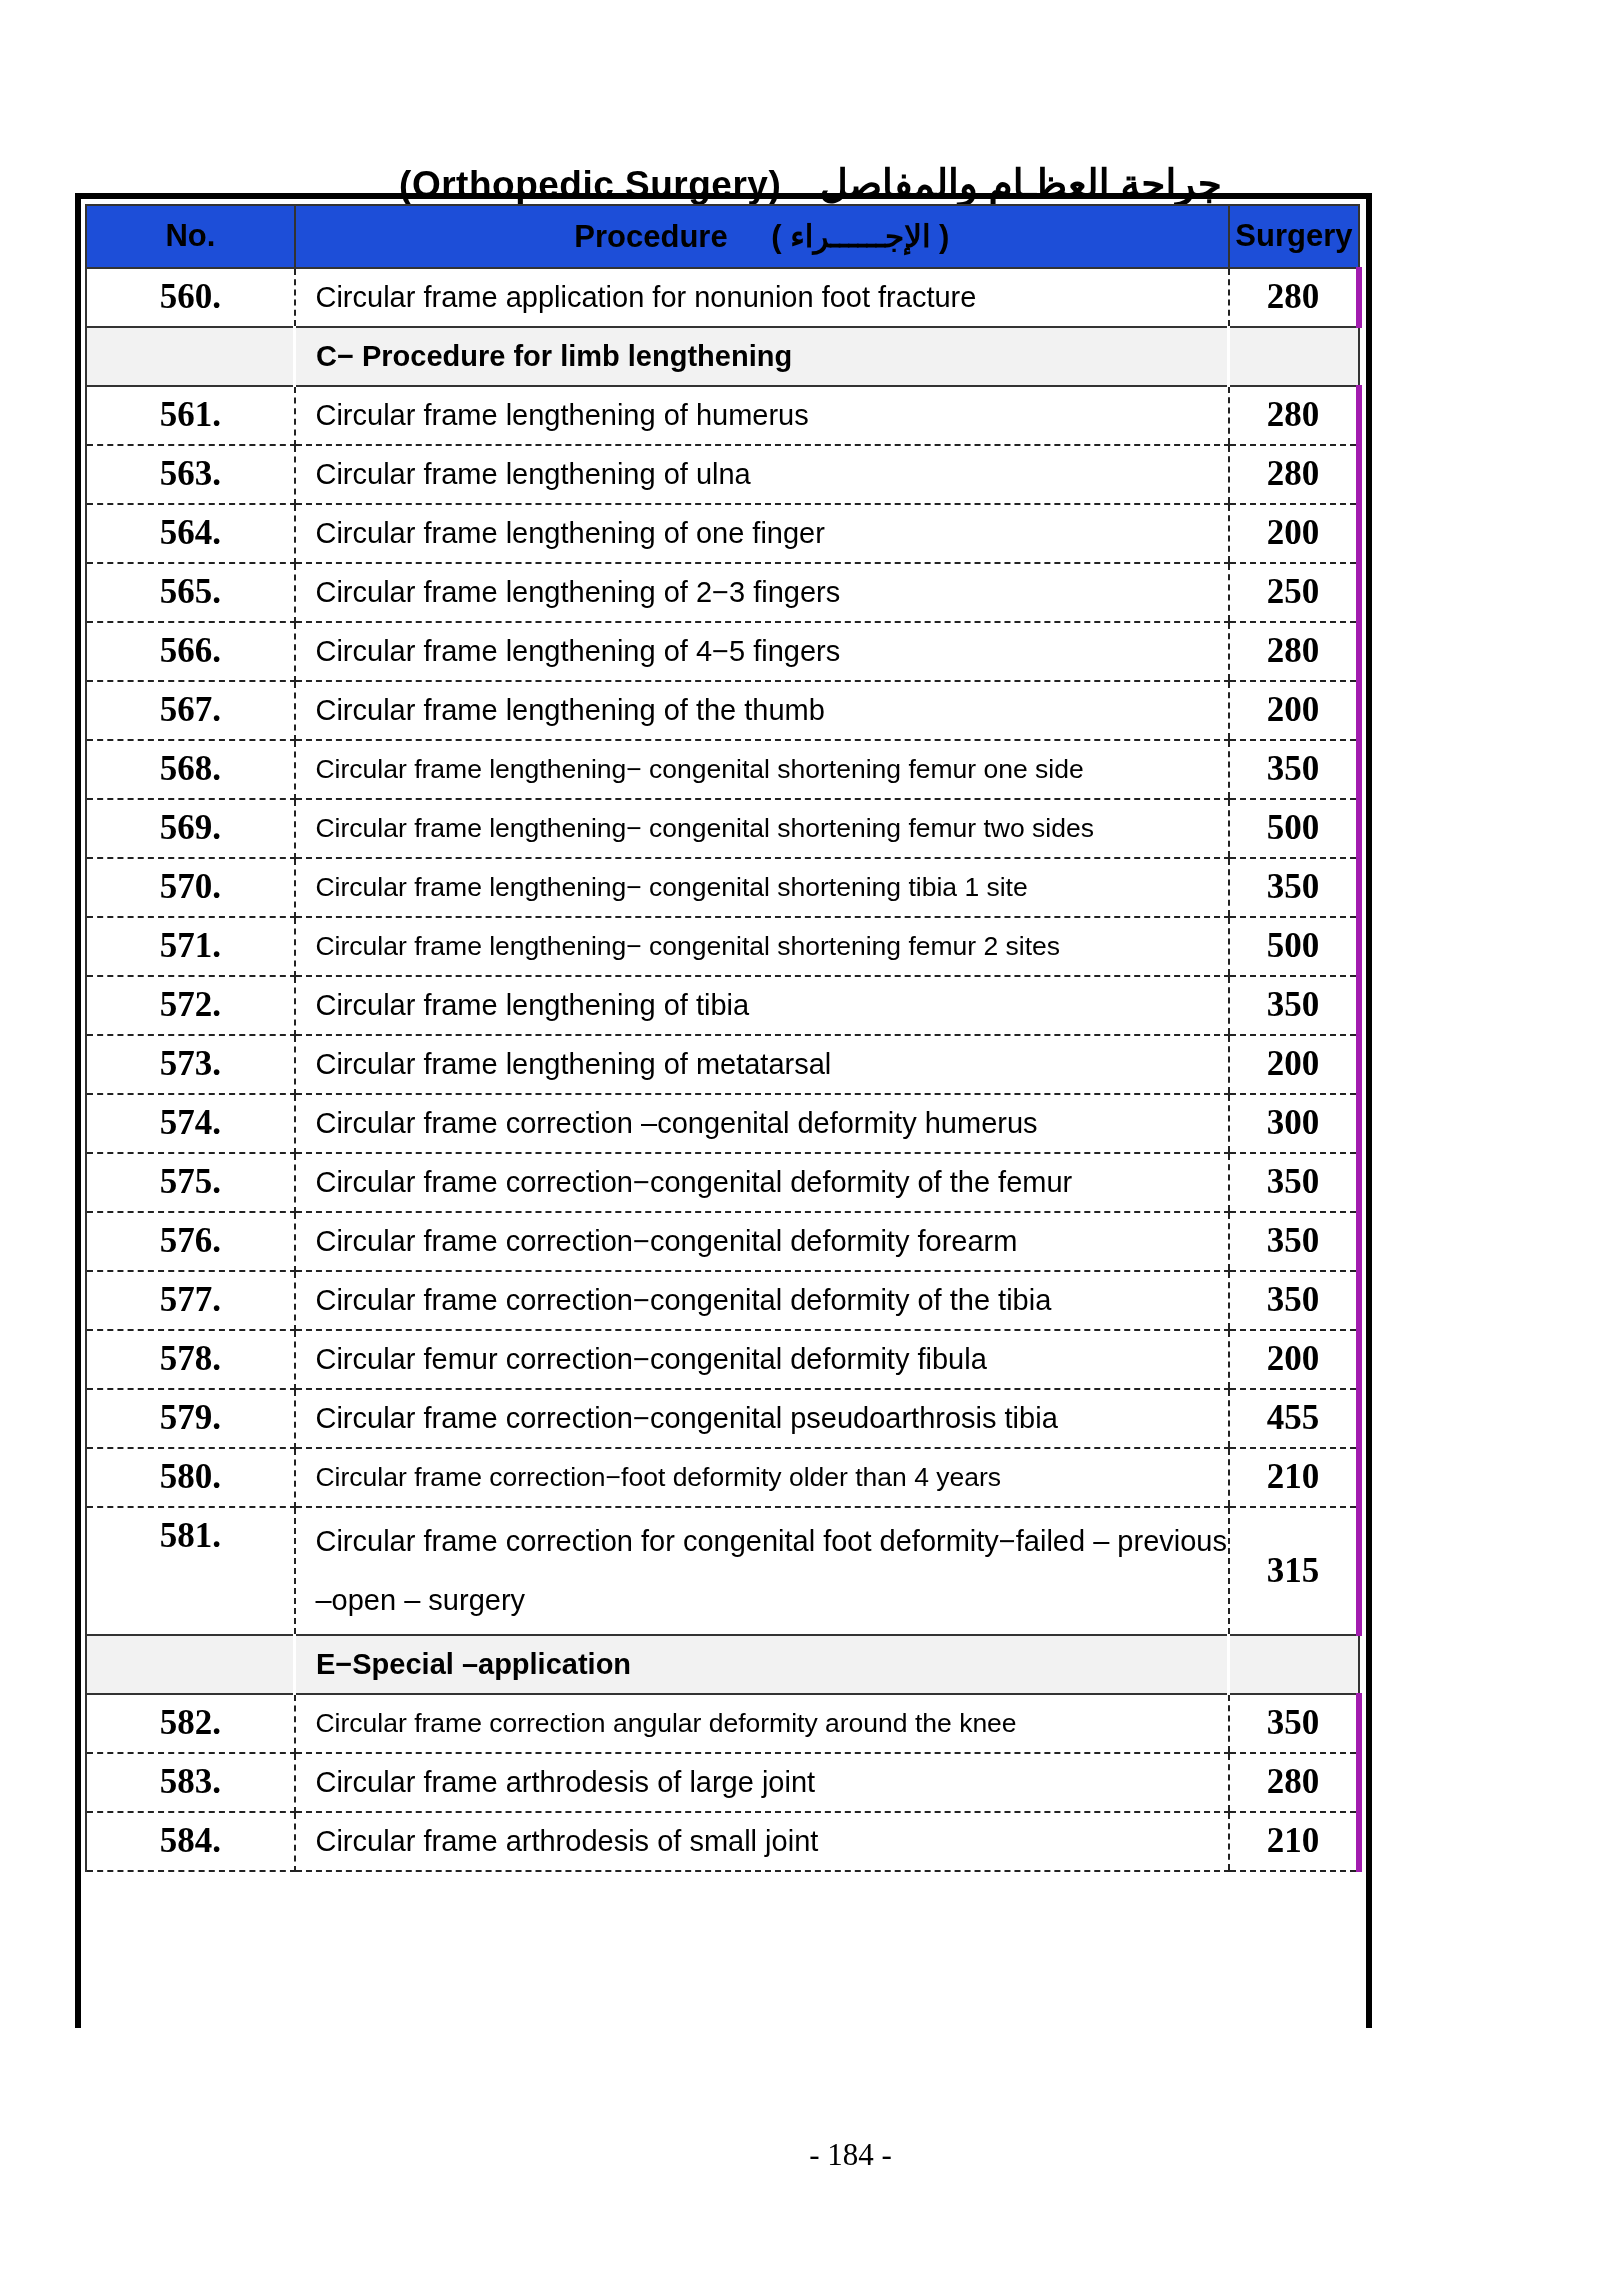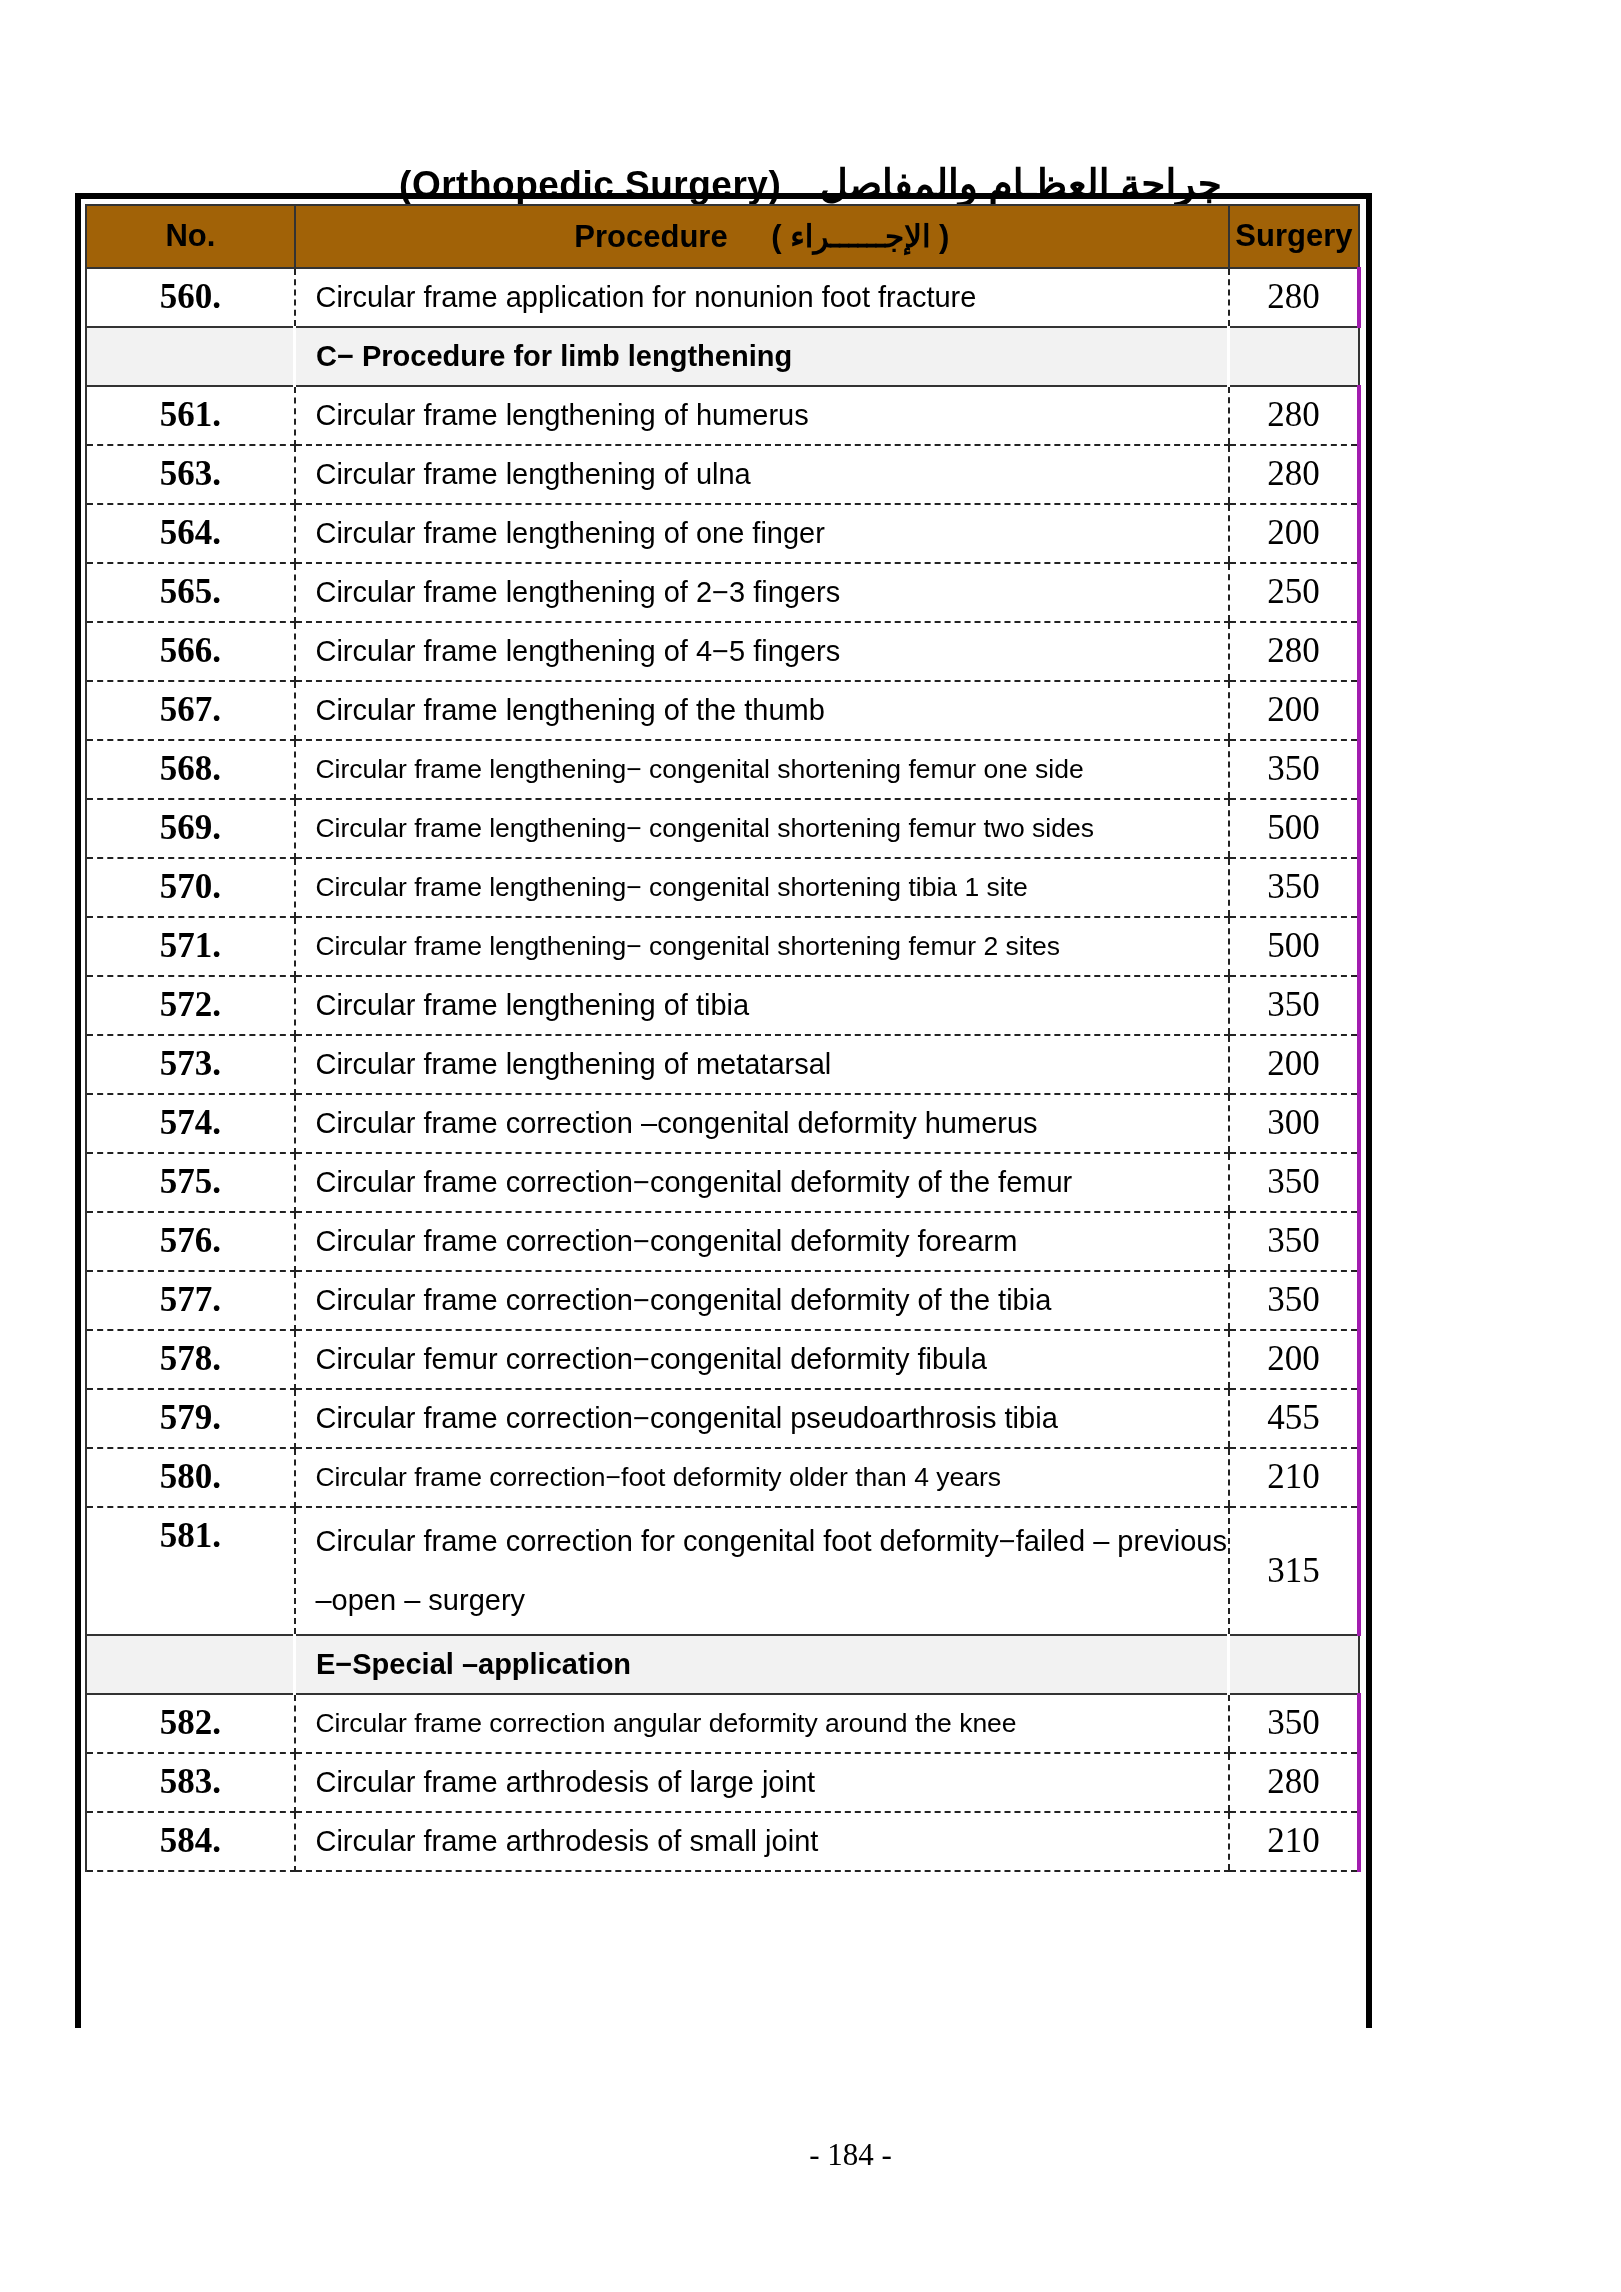--- a/index.html
+++ b/index.html
@@ -15,29 +15,29 @@
     box-sizing: border-box; overflow: hidden;
   }
   table {
     position: absolute; left: 3.9px; top: 4.9px; width: 1273px;
     border-collapse: collapse; table-layout: fixed;
   }
   col.c-no { width: 209px; }
   col.c-proc { width: 934px; }
   col.c-pts { width: 130px; }
   th {
-    height: 61px; background: #a16207; font-weight: bold; font-size: 31px;
+    height: 61px; background: #1d4ed8; font-weight: bold; font-size: 31px;
     border: 2.9px double #333; text-align: center; padding: 0;
   }
   th.proc .ar { margin-left: 35px; font-weight: bold; }
   td { height: 57px; padding: 0; font-size: 29px; border-bottom: 2px dashed #222; }
   td.no { text-align: center; font-family: "Liberation Serif", serif; font-weight: bold; font-size: 35px; border-right: 2px dashed #222; border-left: 2px solid #333; }
   td.proc { padding-left: 19.6px; white-space: nowrap; }
   td.proc.small { font-size: 26.5px; }
-  td.pts { text-align: center; font-family: "Liberation Serif", serif; font-weight: normal; font-size: 35px; border-left: 2px dashed #222; border-right: 4px solid #a21caf; }
+  td.pts { text-align: center; font-family: "Liberation Serif", serif; font-weight: bold; font-size: 35px; border-left: 2px dashed #222; border-right: 6px solid #a21caf; }
   tr.section td { background: #f2f2f2; border-bottom: 2px solid #333; border-top: 2px solid #333; font-weight: bold; }
   tr.section td.no, tr.section td.pts { border-left: 2px solid #333; border-right: 2px solid #333; }
   tr.section td.proc { border-left: 3.9px solid #fff; border-right: 3.9px solid #fff; }
   tr.tall td { height: 118px; }
   tr.tall td.proc { white-space: normal; line-height: 59px; }
   tr.tall td.no { vertical-align: top; padding-top: 7.8px; }
   .pagenum {
     position: absolute; top: 2137px; left: 0; width: 1621px; text-align: center;
     font-family: "Liberation Serif", serif; font-size: 31px; margin-left: 40px;
   }

